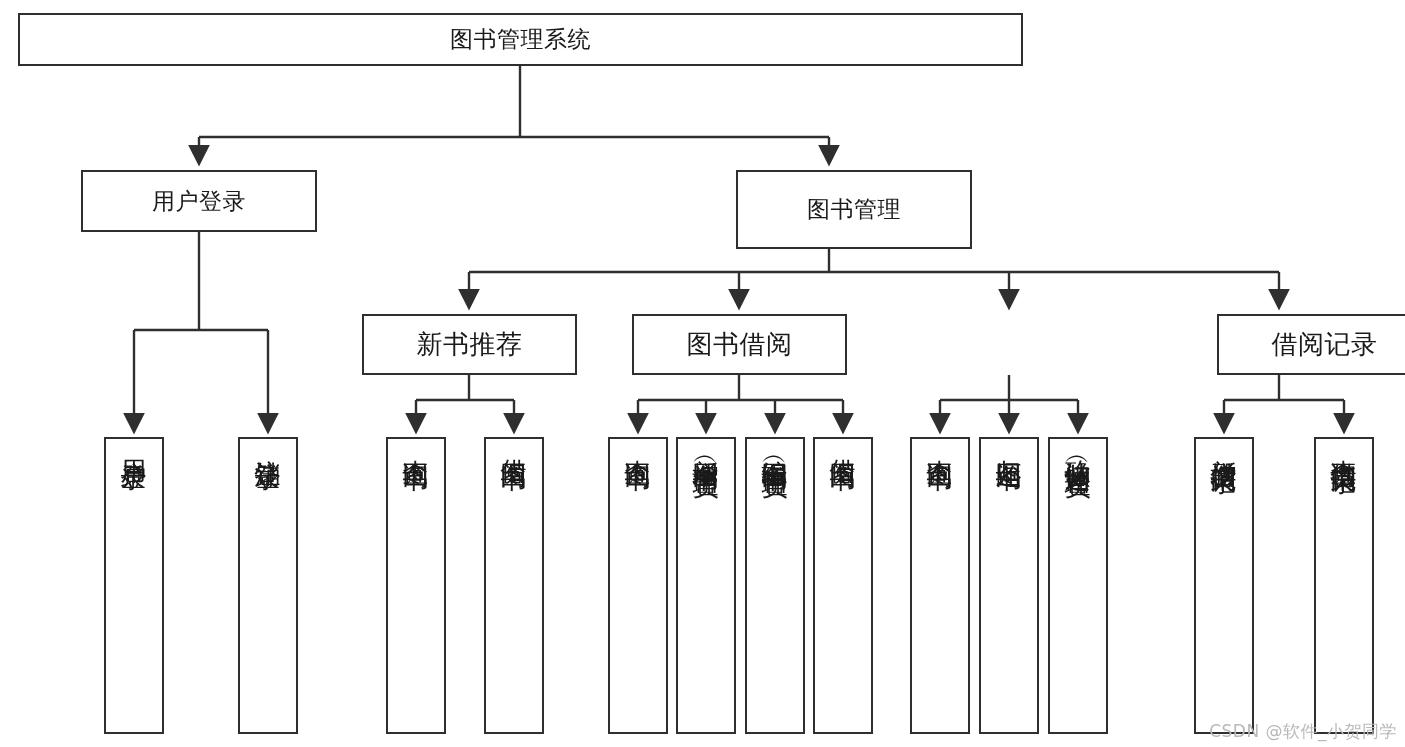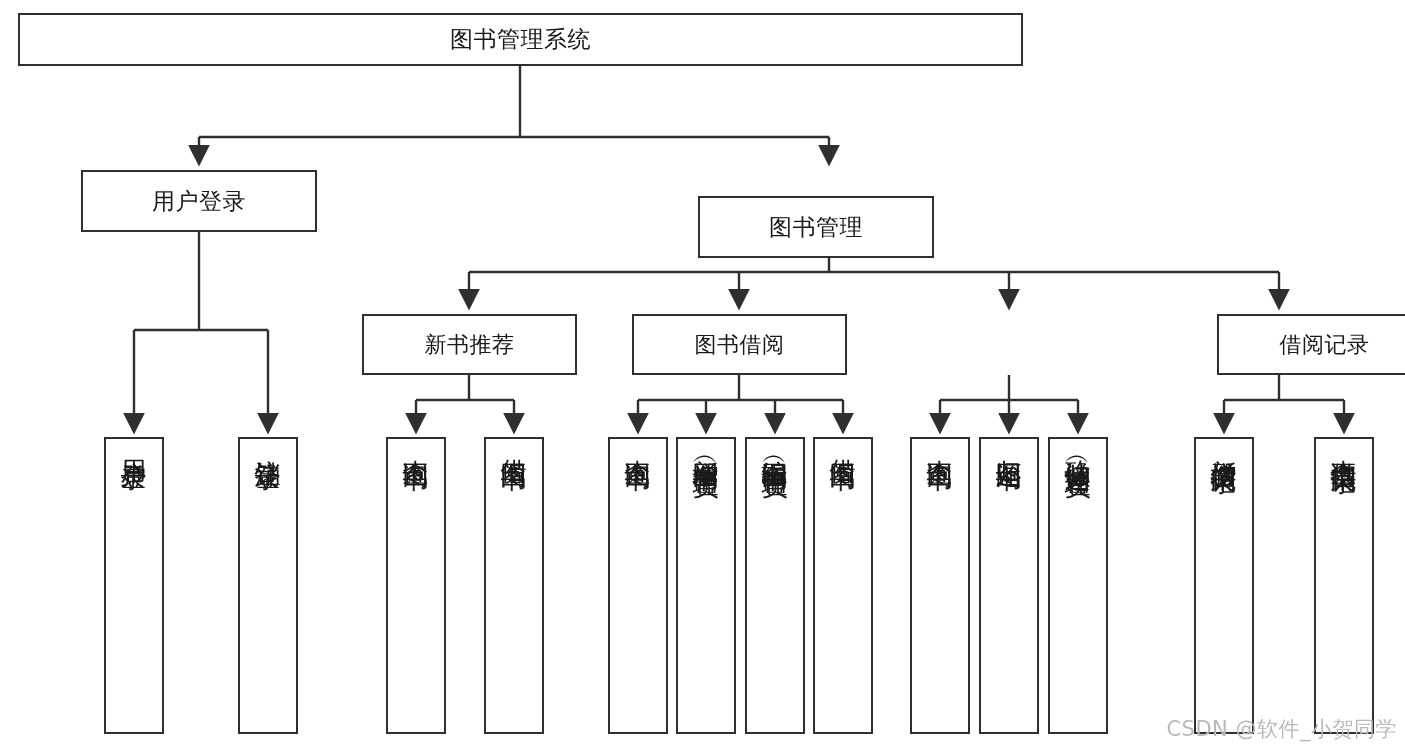--- a/index.html
+++ b/index.html
@@ -36,42 +36,42 @@
     color: #1a1a1a;
   }
   .node .lbl {
     font-size: 23px;
     line-height: 1.05;
     letter-spacing: 0.5px;
     white-space: nowrap;
   }
   .node.root .lbl { font-size: 23px; }
   .node.lvl2 .lbl { font-size: 23px; }
-  .node.lvl3 .lbl { font-size: 22px; text-align: right; }
+  .node.lvl3 .lbl { font-size: 26px; text-align: right; }
 
   
   .node.leaf {
     align-items: flex-start;
     justify-content: center;
     padding-top: 0px;
   }
   .node.leaf .lbl {
     writing-mode: vertical-rl;
     text-orientation: upright;
     font-size: 26px;
     line-height: 1.0;
     letter-spacing: 2px;
     white-space: nowrap;
     display: block;
   }
   .watermark {
     position: absolute;
     right: 8px;
     bottom: 4px;
-    font-size: 21px;
+    font-size: 17px;
     color: #b9b9b9;
     white-space: nowrap;
     letter-spacing: 0.5px;
   }
 </style>
 </head>
 <body>
 
 <div id="canvas">
 
@@ -125,21 +125,21 @@
     </g>
   </svg>
 
   <div class="node root" style="left:18px; top:13px; width:1005px; height:53px;">
     <span class="lbl">图书管理系统</span>
   </div>
 
   <div class="node lvl2" style="left:81px; top:170px; width:236px; height:62px;">
     <span class="lbl">用户登录</span>
   </div>
-  <div class="node lvl2" style="left:698px; top:170px; width:236px; height:62px;margin-top:26px;">
+  <div class="node lvl2" style="left:736px; top:170px; width:236px; height:79px;">
     <span class="lbl">图书管理</span>
   </div>
 
   <div class="node lvl3" style="left:362px; top:314px; width:215px; height:61px;">
     <span class="lbl">新书推荐</span>
   </div>
   <div class="node lvl3" style="left:632px; top:314px; width:215px; height:61px;">
     <span class="lbl">图书借阅</span>
   </div>
   <div class="node lvl3" style="left:1172px; top:314px; width:215px; height:61px;margin-left:45px;">

